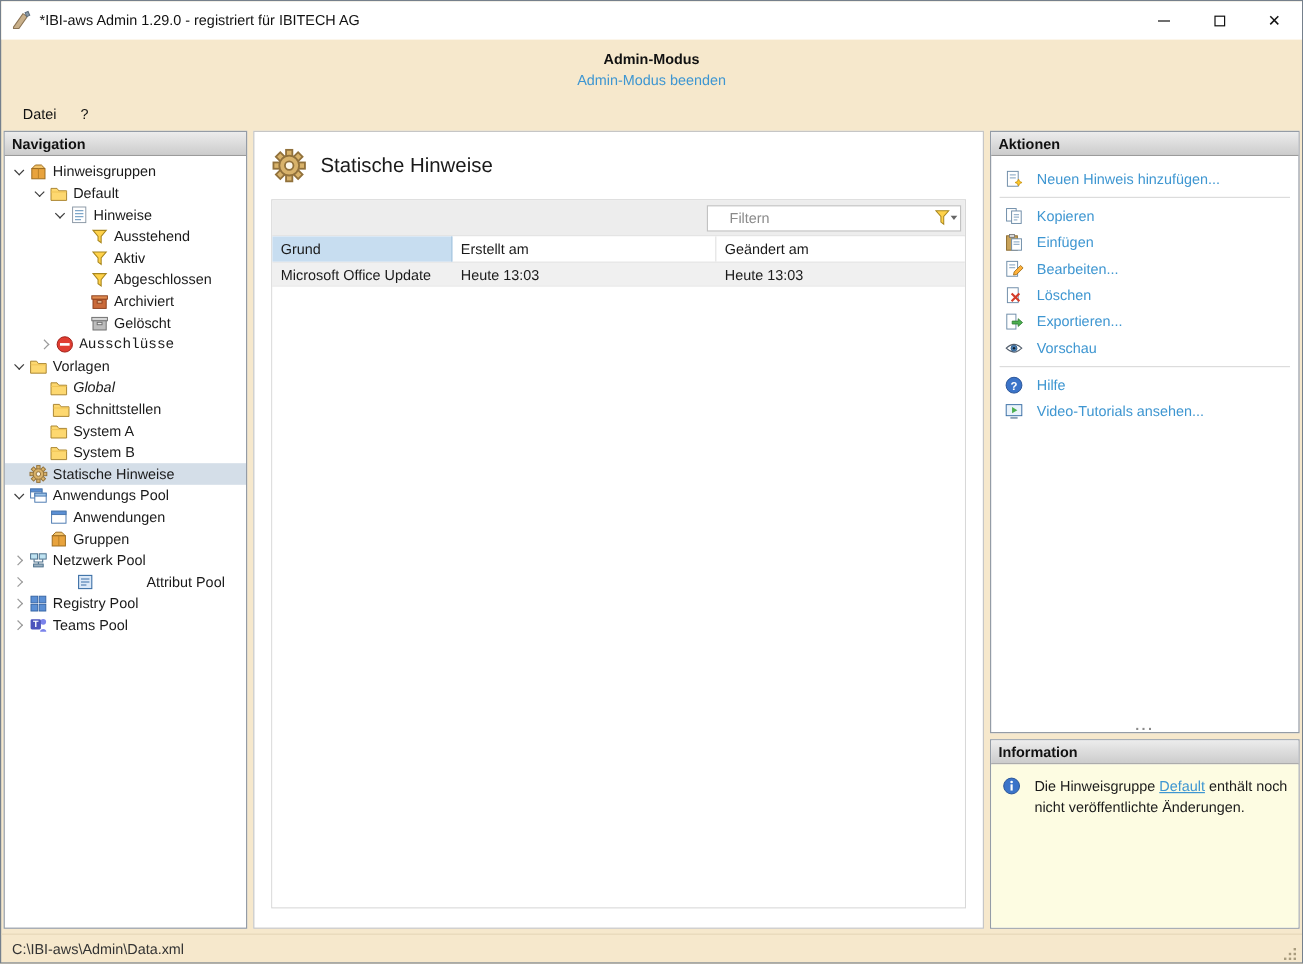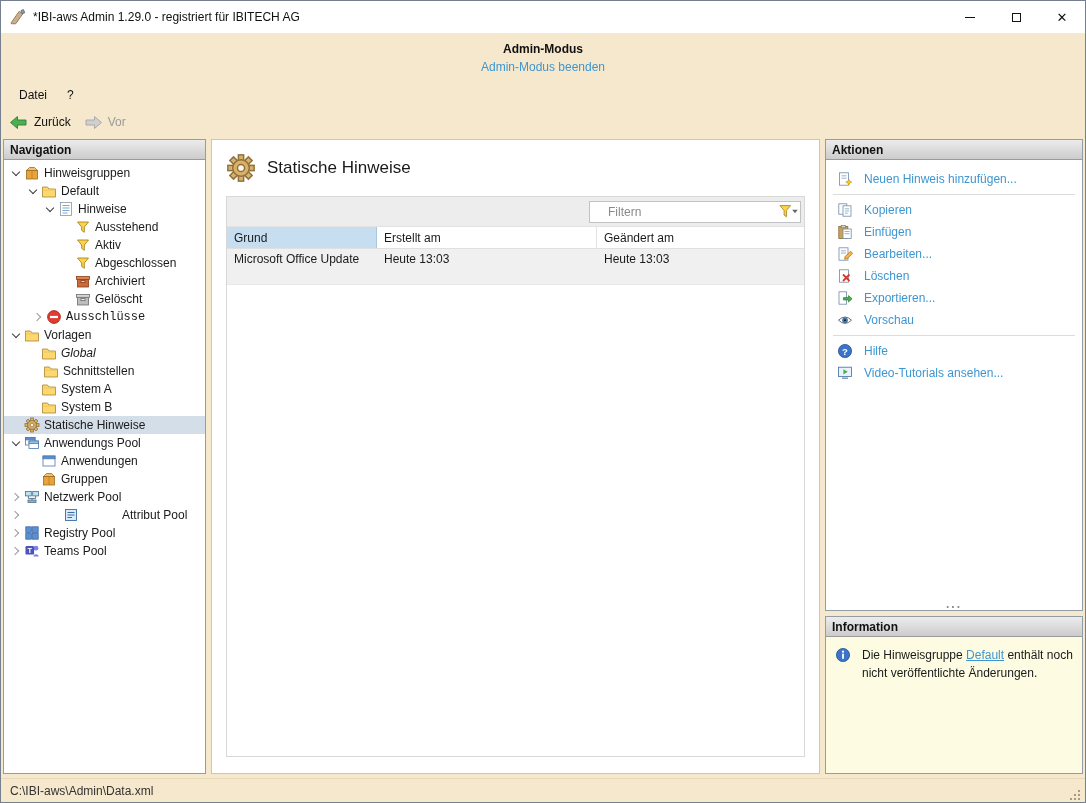--- a/index.html
+++ b/index.html
@@ -61,21 +61,21 @@
   .filter-box input{flex:1;min-width:0;border:none;outline:none;font:inherit;padding:0 6px 0 18px;color:#333;background:transparent}
   .filter-box input::placeholder{color:#8a8a8a}
   .funnel-btn{width:22px;height:16px;flex:none}
   .funnel-btn svg{width:100%;height:100%;display:block}
   .grid-header{display:flex;height:22px;flex:none;background:#fff;border-bottom:1px solid #E0E0E0}
   .grid-hcell{padding:4px 7px;border-right:1px solid #E3E3E3;overflow:hidden;white-space:nowrap}
   .grid-hcell.sorted{background:#C7DDF0;border-right-color:#A9C7E0}
   .col0{width:150px;flex:none}
   .col1{width:220px;flex:none}
   .col2{flex:1;border-right:none !important}
-  .grid-row{display:flex;height:36px;flex:none;background:#F0F0F0;border-bottom:1px solid #E9E9E9}
+  .grid-row{display:flex;height:20px;flex:none;background:#F0F0F0;border-bottom:1px solid #E9E9E9}
   .grid-cell{padding:3px 7px;overflow:hidden;white-space:nowrap}
   .grid-filler{flex:1;background:#fff}
 
   
   .right-col{width:258px;flex:none;display:flex;flex-direction:column;gap:5px;min-height:0}
   .actions-panel{flex:1;min-height:0}
   .actions-list{padding-top:8px}
   .action-item{height:22px;display:flex;align-items:center;gap:7px;padding-left:10px;cursor:pointer}
   .action-label{color:#3E96D1;text-decoration:none}
   .action-sep{height:1px;background:#DCDCDC;margin:4px 7px;flex:none}
@@ -120,38 +120,20 @@
   <div class="banner">
     <div class="banner-title">Admin-Modus</div>
     <a class="banner-link">Admin-Modus beenden</a>
   </div>
 
   <div class="menubar">
     <span class="menu-item">Datei</span>
     <span class="menu-item">?</span>
   </div>
 
-  <div class="toolbar">
-    <div class="tool-btn">
-      <span class="arrow-icon">
-        <svg viewBox="0 0 20 15">
-            <path d="M8.5 1.5L1.5 7.5l7 6V10H17V5H8.5z" fill="#4CAF50" stroke="#2E7D32" stroke-width="0.9"></path>
-          </svg>
-      </span>
-      <span>Zurück</span>
-    </div>
-    <div class="tool-btn disabled">
-      <span class="arrow-icon">
-        <svg viewBox="0 0 20 15">
-            <path d="M11.5 1.5l7 6-7 6V10H3V5h8.5z" fill="#CFCFCF" stroke="#A5A5A5" stroke-width="0.9"></path>
-          </svg>
-      </span>
-      <span>Vor</span>
-    </div>
-  </div>
 
   <div class="content">
 
     <div class="panel nav-panel">
       <div class="panel-header">Navigation</div>
       <div class="tree" id="nav-tree">
           <div class="tree-item" style="padding-left: 4px;">
             <span class="twisty expanded"></span>
             <span class="icon16">
               <svg viewBox="0 0 16 16">

